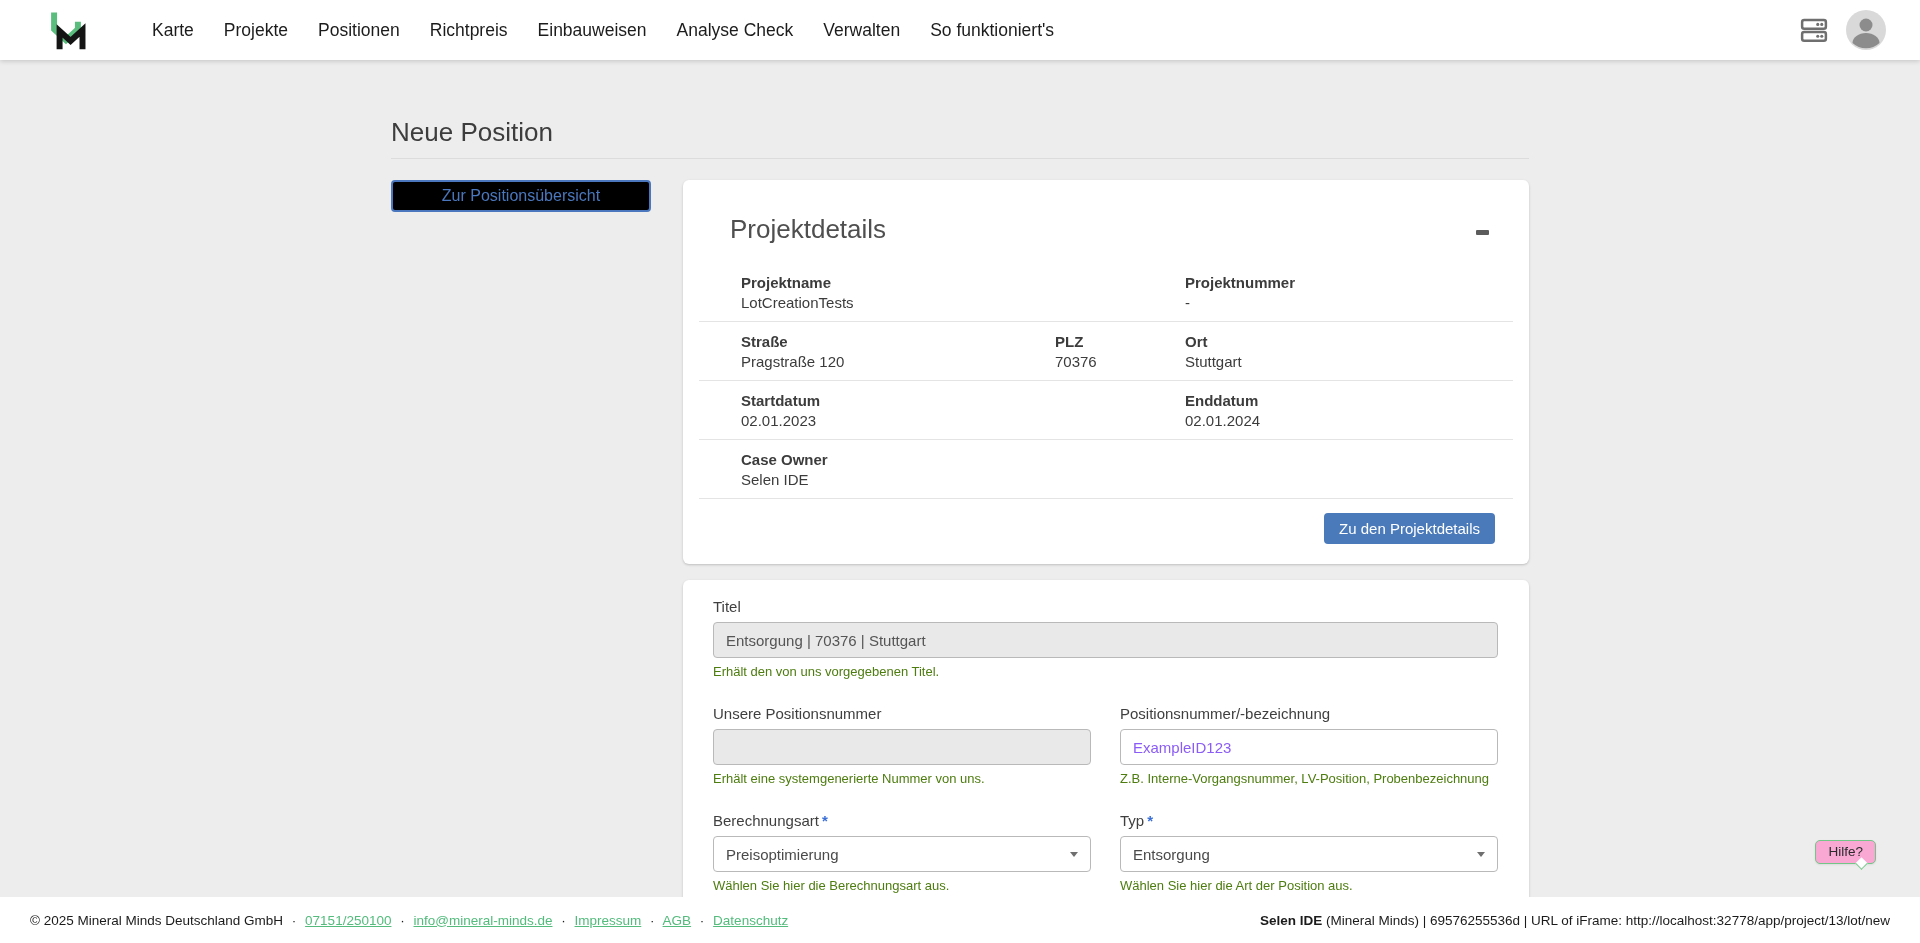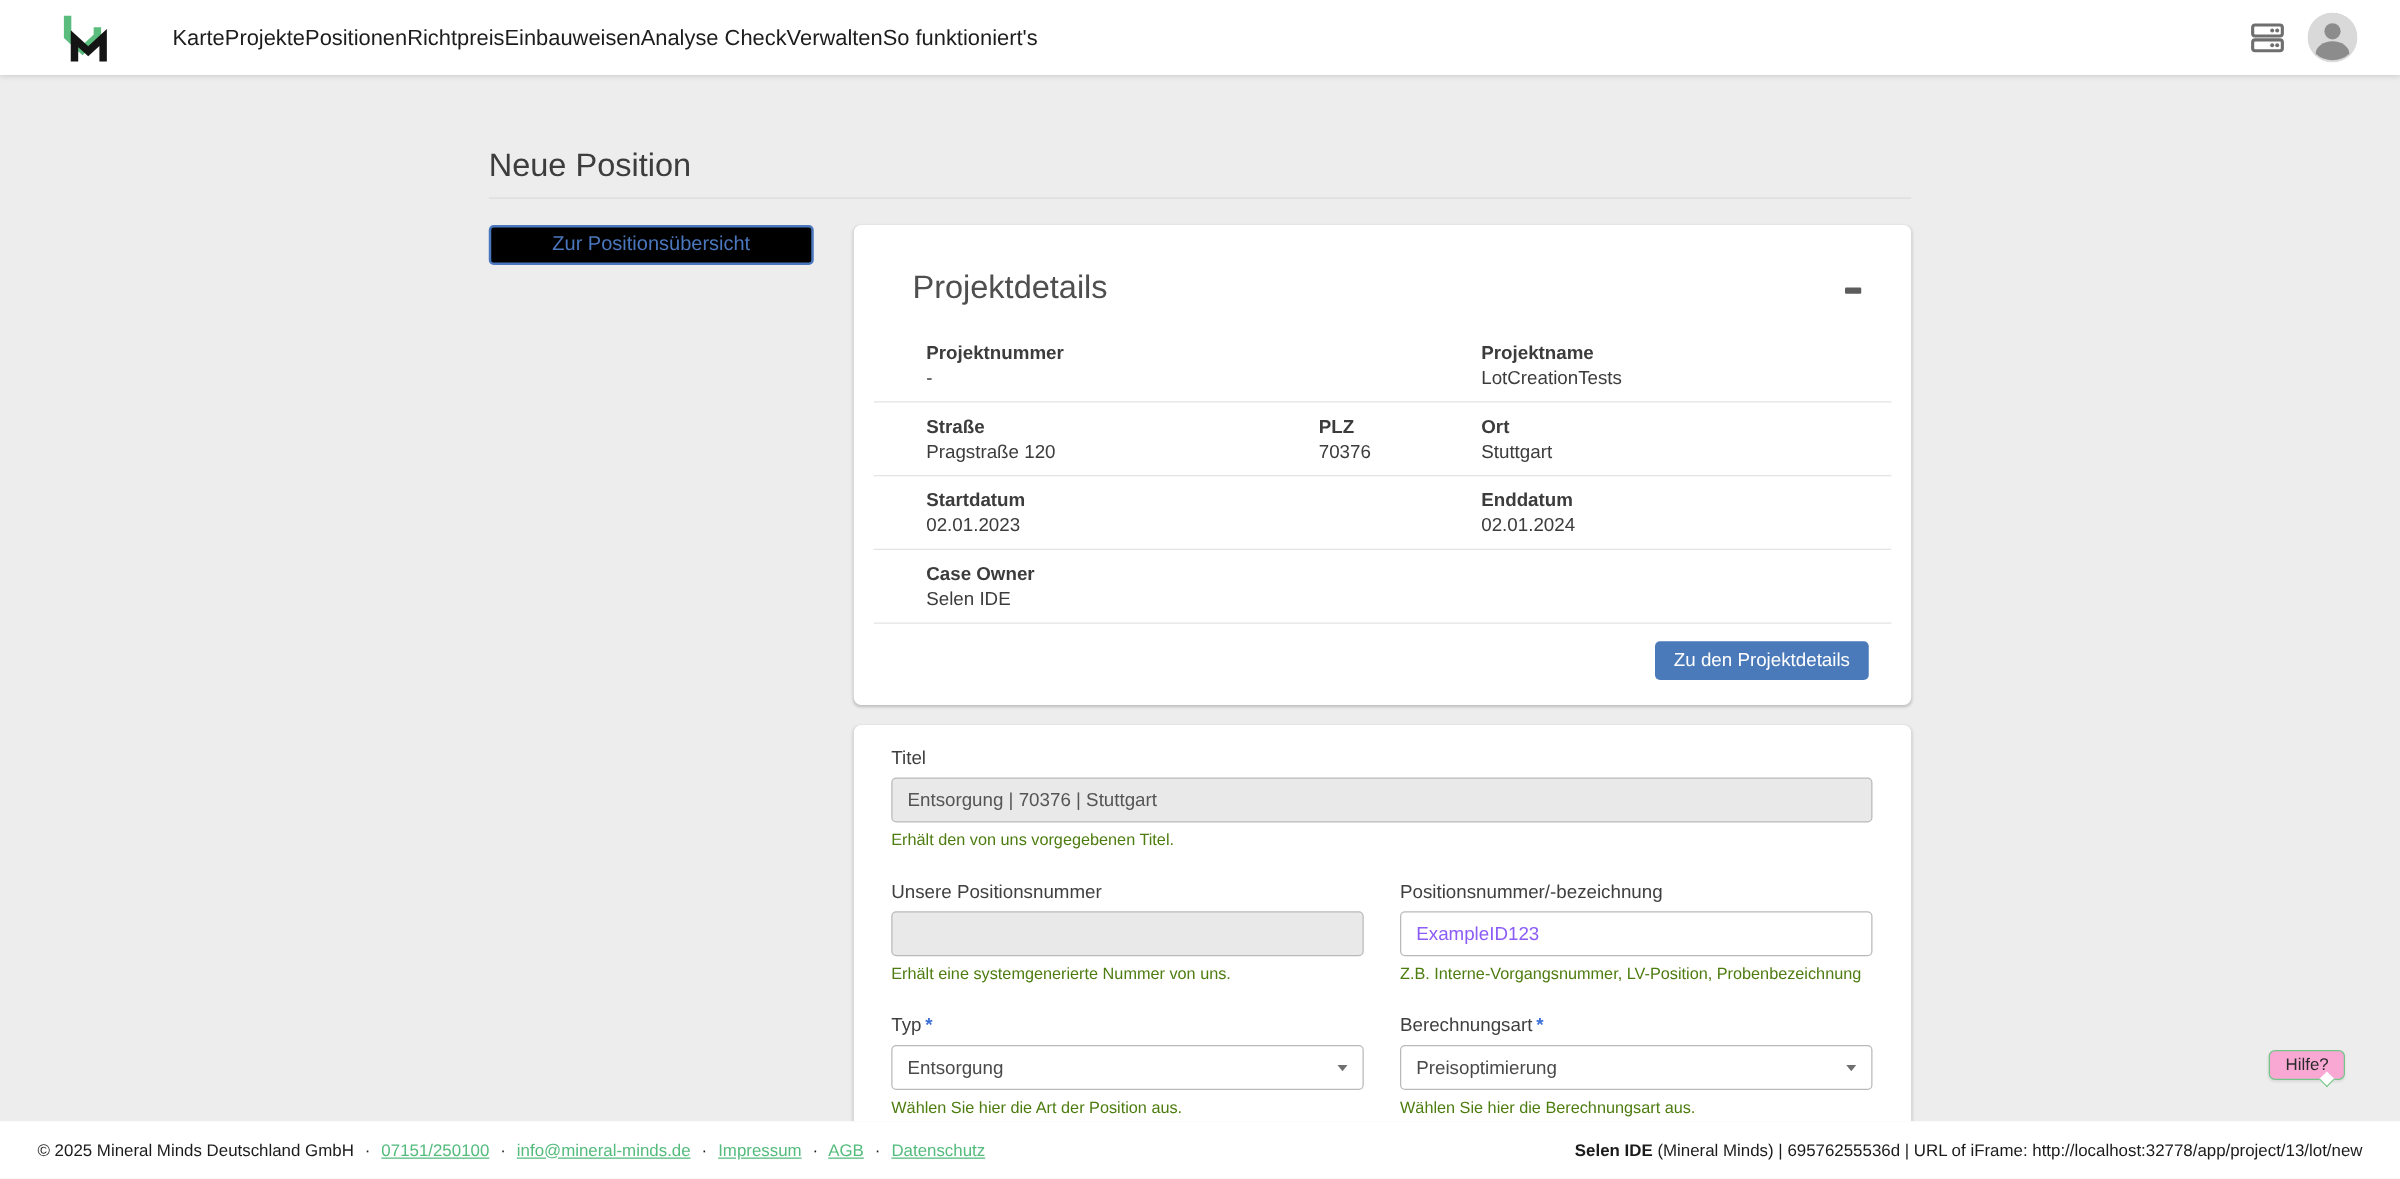--- a/index.html
+++ b/index.html
@@ -11,21 +11,21 @@
     color: #2b2b2b;
   }
 
   
   .navbar {
     position: absolute; top:0; left:0; right:0; height:60px;
     background:#fff; display:flex; align-items:center;
     box-shadow: 0 1px 5px rgba(0,0,0,.18); z-index: 20;
   }
   .logo { margin-left:44px; width:44px; height:46px; cursor:pointer; flex:none; }
-  .nav-items { display:flex; margin-left:50px; }
+  .nav-items { display:flex; gap:30px; margin-left:64px; }
   .nav-item {
     font-size:17.5px; font-weight:500; color:#1c1c1c; cursor:pointer;
     white-space:nowrap; line-height:60px;
   }
   .nav-right { margin-left:auto; margin-right:34px; display:flex; align-items:center; gap:16px; }
   .icon-btn { background:none; border:none; cursor:pointer; display:flex; align-items:center; }
 
   
   .main { position:absolute; top:60px; left:0; right:0; height:837px; overflow:hidden; }
   .container { width:1138px; margin:0 auto; }
@@ -168,26 +168,26 @@
 
         <section class="card card-project">
           <h2 class="card-project-title">Projektdetails</h2>
           <button class="collapse-btn">
             <span class="collapse-bar"></span>
           </button>
 
           <div class="pd-rows">
             <div class="pd-row first pd-grid-2">
               <div>
+                <div class="pd-label">Projektname</div>
+                <div class="pd-value">LotCreationTests</div>
+              </div>
+              <div>
                 <div class="pd-label">Projektnummer</div>
                 <div class="pd-value">-</div>
-              </div>
-              <div>
-                <div class="pd-label">Projektname</div>
-                <div class="pd-value">LotCreationTests</div>
               </div>
             </div>
 
             <div class="pd-row pd-grid-3">
               <div>
                 <div class="pd-label">Straße</div>
                 <div class="pd-value">Pragstraße 120</div>
               </div>
               <div>
                 <div class="pd-label">PLZ</div>
@@ -237,38 +237,38 @@
             <div class="field">
               <div class="field-label">Positionsnummer/-bezeichnung</div>
               <input class="text-input" value="ExampleID123" style="">
               <div class="helper">Z.B. Interne-Vorgangsnummer, LV-Position, Probenbezeichnung</div>
             </div>
           </div>
 
           <div class="grid2">
             <div class="field">
               <div class="field-label">
+                <span>Berechnungsart</span><span class="req">*</span>
+              </div>
+              <div class="select-box">
+                <span>Preisoptimierung</span>
+                <span class="caret"></span>
+              </div>
+              <div class="helper">Wählen Sie hier die Berechnungsart aus.</div>
+            </div>
+            <div class="field">
+              <div class="field-label">
                 <span>Typ</span><span class="req">*</span>
               </div>
               <div class="select-box">
                 <span>Entsorgung</span>
                 <span class="caret"></span>
               </div>
               <div class="helper">Wählen Sie hier die Art der Position aus.</div>
             </div>
-            <div class="field">
-              <div class="field-label">
-                <span>Berechnungsart</span><span class="req">*</span>
-              </div>
-              <div class="select-box">
-                <span>Preisoptimierung</span>
-                <span class="caret"></span>
-              </div>
-              <div class="helper">Wählen Sie hier die Berechnungsart aus.</div>
-            </div>
           </div>
 
         </section>
       </div>
     </div>
   </div>
 </main>
 
 <button class="help-bubble">Hilfe?</button>
 

